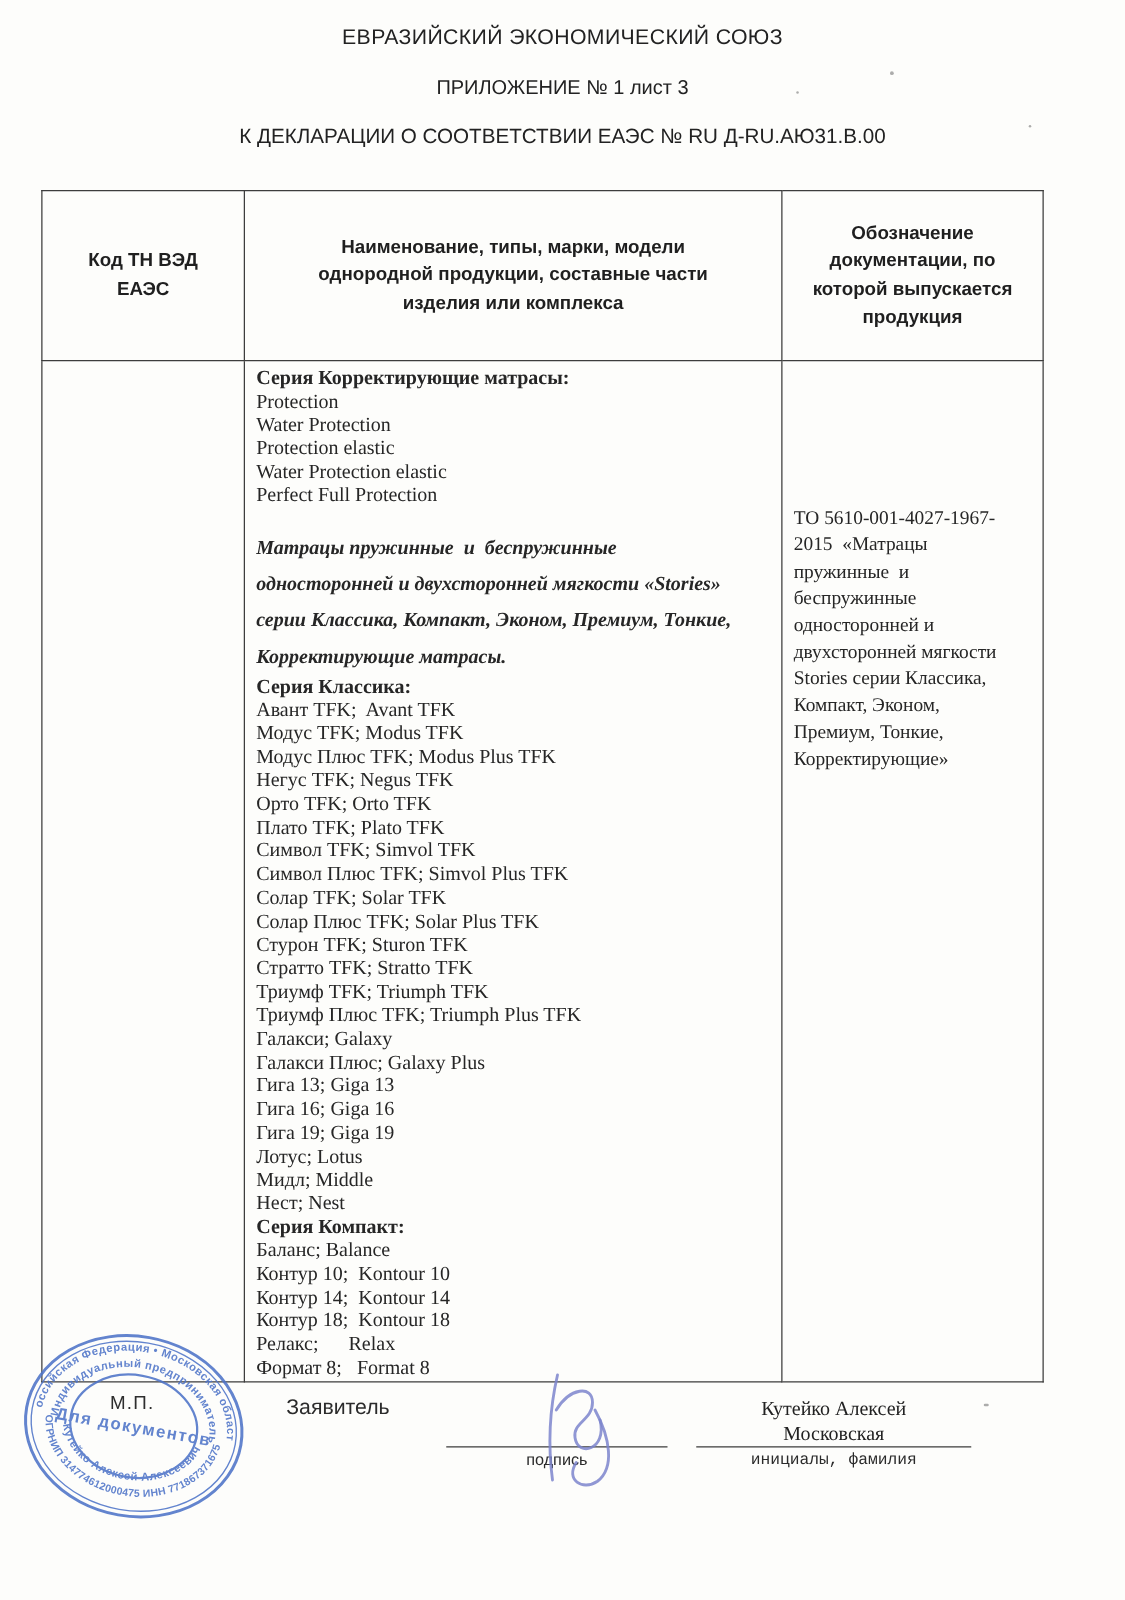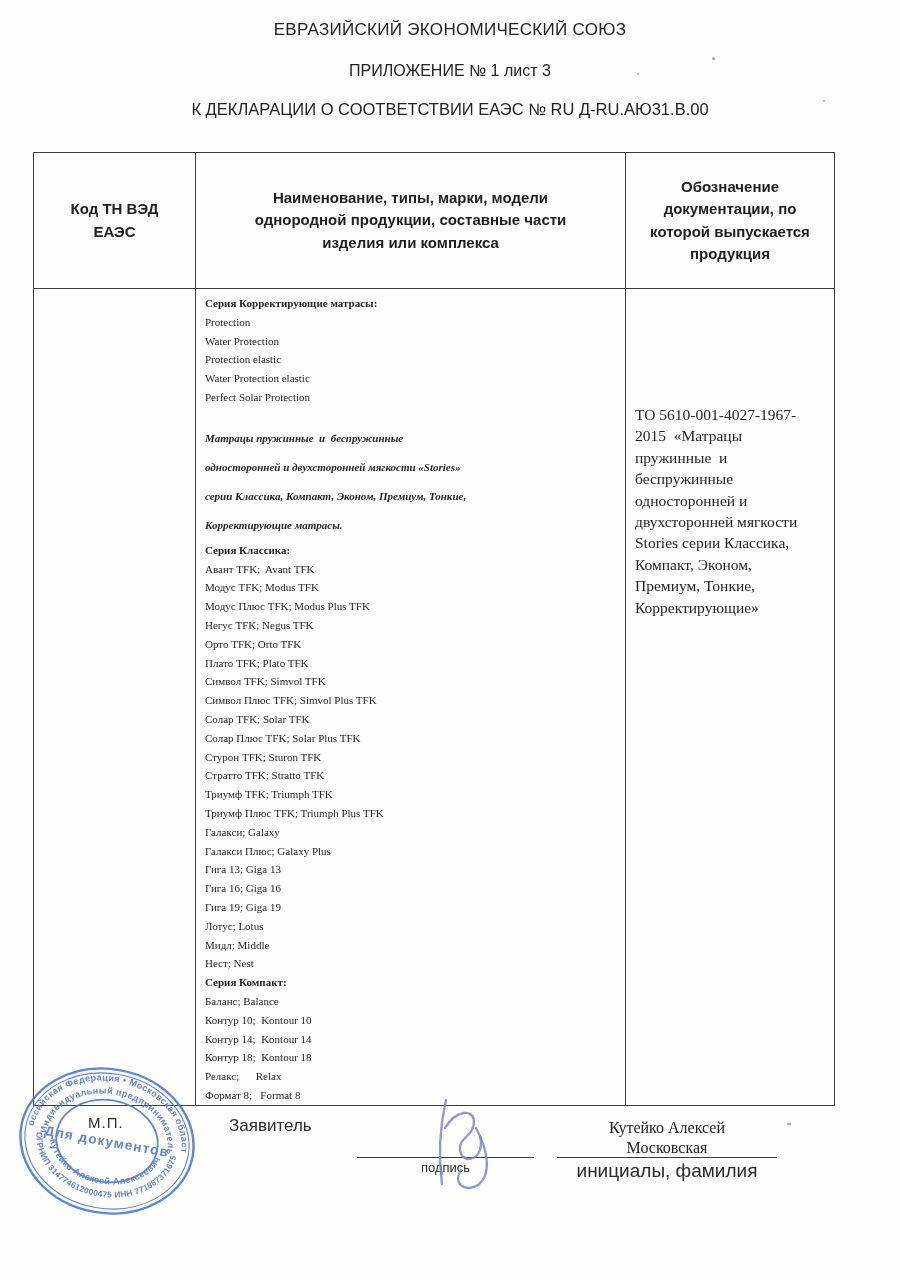--- a/index.html
+++ b/index.html
@@ -19,41 +19,41 @@
             border-collapse:collapse;table-layout:fixed;}
   table.doc th, table.doc td{border:1.7px solid #3d3d3d;vertical-align:middle;}
   table.doc thead tr{height:136px;}
   table.doc th{font-family:"Liberation Sans", sans-serif;font-weight:bold;
                font-size:15px;line-height:1.5;color:#1f1f1f;text-align:center;}
   th.c1{padding:0 14px;}
   th.c2{padding:0 38px;}
   th.c3{padding:0 13px;}
   table.doc tbody tr{height:774px;}
   table.doc tbody td{vertical-align:top;}
-  td.b2{padding:5px 4px 0 9px;font-size:11px;line-height:18.8px;}
+  td.b2{padding:5px 4px 0 9px;font-size:16px;line-height:18.8px;}
   td.b3{padding:115px 9px 0 9px;font-size:15.5px;}
   .lines{white-space:pre-wrap;}
   .srt{font-weight:bold;white-space:pre-wrap;}
   .intro{font-weight:bold;font-style:italic;line-height:29px;margin:0 0 1px 0;}
   .gap{height:17px;}
   .doc-text{line-height:21.4px;}
 
   
   .mp{position:absolute;left:88px;top:1114px;font-family:"Liberation Sans", sans-serif;
       font-size:15px;color:#2e2e2e;letter-spacing:1px;z-index:3;}
   .applicant{position:absolute;left:229px;top:1116px;
       font-family:"Liberation Sans", sans-serif;font-size:17px;color:#2b2b2b;}
   .sig-line{position:absolute;left:357px;top:1157px;width:177px;border-top:1.6px solid #3c3c3c;}
   .sig-caption{position:absolute;left:357px;top:1160px;width:177px;text-align:center;
       font-family:"Liberation Sans", sans-serif;font-size:13px;color:#2b2b2b;}
   .name-block{position:absolute;left:557px;top:1118px;width:220px;text-align:center;
       font-size:16px;line-height:19.5px;color:#222;}
   .name-line{position:absolute;left:557px;top:1157px;width:220px;border-top:1.6px solid #3c3c3c;}
   .name-caption{position:absolute;left:557px;top:1160px;width:220px;text-align:center;
-      font-family:Liberation Sans, sans-serif;font-size:19px;color:#2b2b2b;}
+      font-family:Liberation Mono, monospace;font-size:13px;color:#2b2b2b;}
 
   
   .stamp{position:absolute;left:12px;top:1063px;z-index:2;opacity:.88;}
   .stamp .ring{fill:none;stroke:#4e74c8;}
   .stamp .thick{stroke-width:2.4;}
   .stamp .thin{stroke-width:1.1;}
   .stamp .mid{stroke-width:1.8;}
   .stamp text{fill:#4e74c8;font-family:"Liberation Sans", sans-serif;}
   .stamp .ring-text{font-size:9px;letter-spacing:.4px;font-weight:bold;}
   .stamp .ring-text-sm{font-size:8.4px;letter-spacing:.2px;font-weight:bold;}
@@ -95,21 +95,21 @@
     </thead>
     <tbody>
       <tr>
         <td></td>
         <td class="b2">
           <div class="srt">Серия Корректирующие матрасы:</div>
           <div class="lines">Protection
 Water Protection
 Protection elastic
 Water Protection elastic
-Perfect Solar Protection</div>
+Perfect Full Protection</div>
           <div class="gap"></div>
           <div class="intro lines">Матрацы пружинные  и  беспружинные
 односторонней и двухсторонней мягкости «Stories»
 серии Классика, Компакт, Эконом, Премиум, Тонкие,
 Корректирующие матрасы.</div>
           <div class="srt">Серия Классика:</div>
           <div class="lines">Авант TFK;  Avant TFK
 Модус TFK; Modus TFK
 Модус Плюс TFK; Modus Plus TFK
 Негус TFK; Negus TFK

